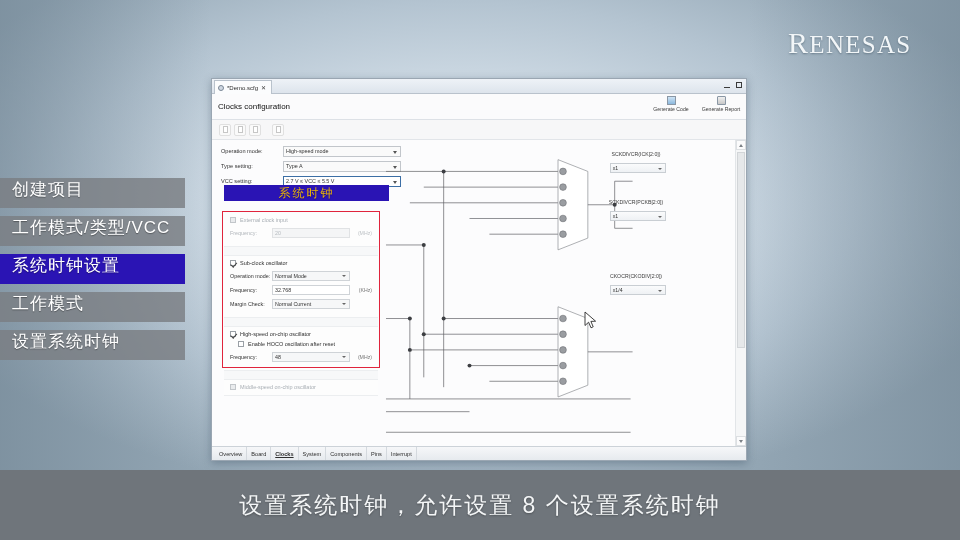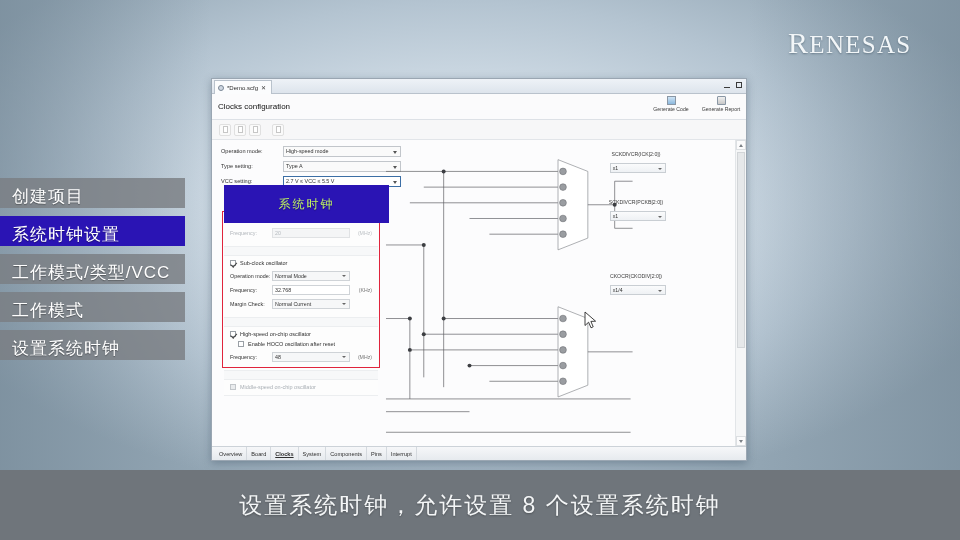--- a/index.html
+++ b/index.html
@@ -30,21 +30,21 @@
     text-shadow:0 1px 2px rgba(60,80,95,.55);
     font-weight:400;
   }
   #logo .r { font-size:30px; }
 
   
   #nav { position:absolute; left:0; top:178px; width:185px; }
   .nav-item {
     height:30px; margin-bottom:8px;
     background:rgba(122,126,130,.82);
-    display:flex; align-items:flex-end;
+    display:flex; align-items:flex-start;
     padding-left:12px;
     color:#ffffff; font-size:17px;
     letter-spacing:1px;
     text-shadow:0 1px 1px rgba(0,0,0,.35);
   }
   .nav-item.active { background:#2a14b4; }
 
   
   #app {
     position:absolute; left:211px; top:78px;
@@ -132,22 +132,22 @@
   .sel .arw {
     position:absolute; right:3px; top:4px;
     border-left:2.5px solid transparent; border-right:2.5px solid transparent;
     border-top:3px solid #555;
   }
   .sel.focused { border:1px solid #3b6ea5; background:#fff; }
 
   
   #banner {
     position:absolute; left:12px; top:45px;
-    width:165px; height:38px; background:#2a14b4;
-    color:#bef264; display:flex; align-items:center; justify-content:center;
+    width:165px; height:16px; background:#2a14b4;
+    color:#eab308; display:flex; align-items:center; justify-content:center;
     font-size:12px; letter-spacing:2px;
     text-shadow:0 1px 1px rgba(0,0,0,.3);
   }
 
   
   #redbox {
     position:absolute; left:10px; top:71px;
     width:158px; height:157px;
     border:1.6px solid #e0243c; pointer-events:none;
   }
@@ -252,25 +252,25 @@
 <div id="bg-vignette"></div>
 
 <div id="logo">
   <span class="r">R</span><span>ENESAS</span>
 </div>
 
 <div id="nav">
   <div class="nav-item">
       <span>创建项目</span>
     </div>
+  <div class="nav-item">
+      <span>工作模式/类型/VCC</span>
+    </div>
   <div class="nav-item active">
       <span>系统时钟设置</span>
-    </div>
-  <div class="nav-item">
-      <span>工作模式/类型/VCC</span>
     </div>
   <div class="nav-item">
       <span>工作模式</span>
     </div>
   <div class="nav-item">
       <span>设置系统时钟</span>
     </div>
 </div>
 
 <div id="app">

